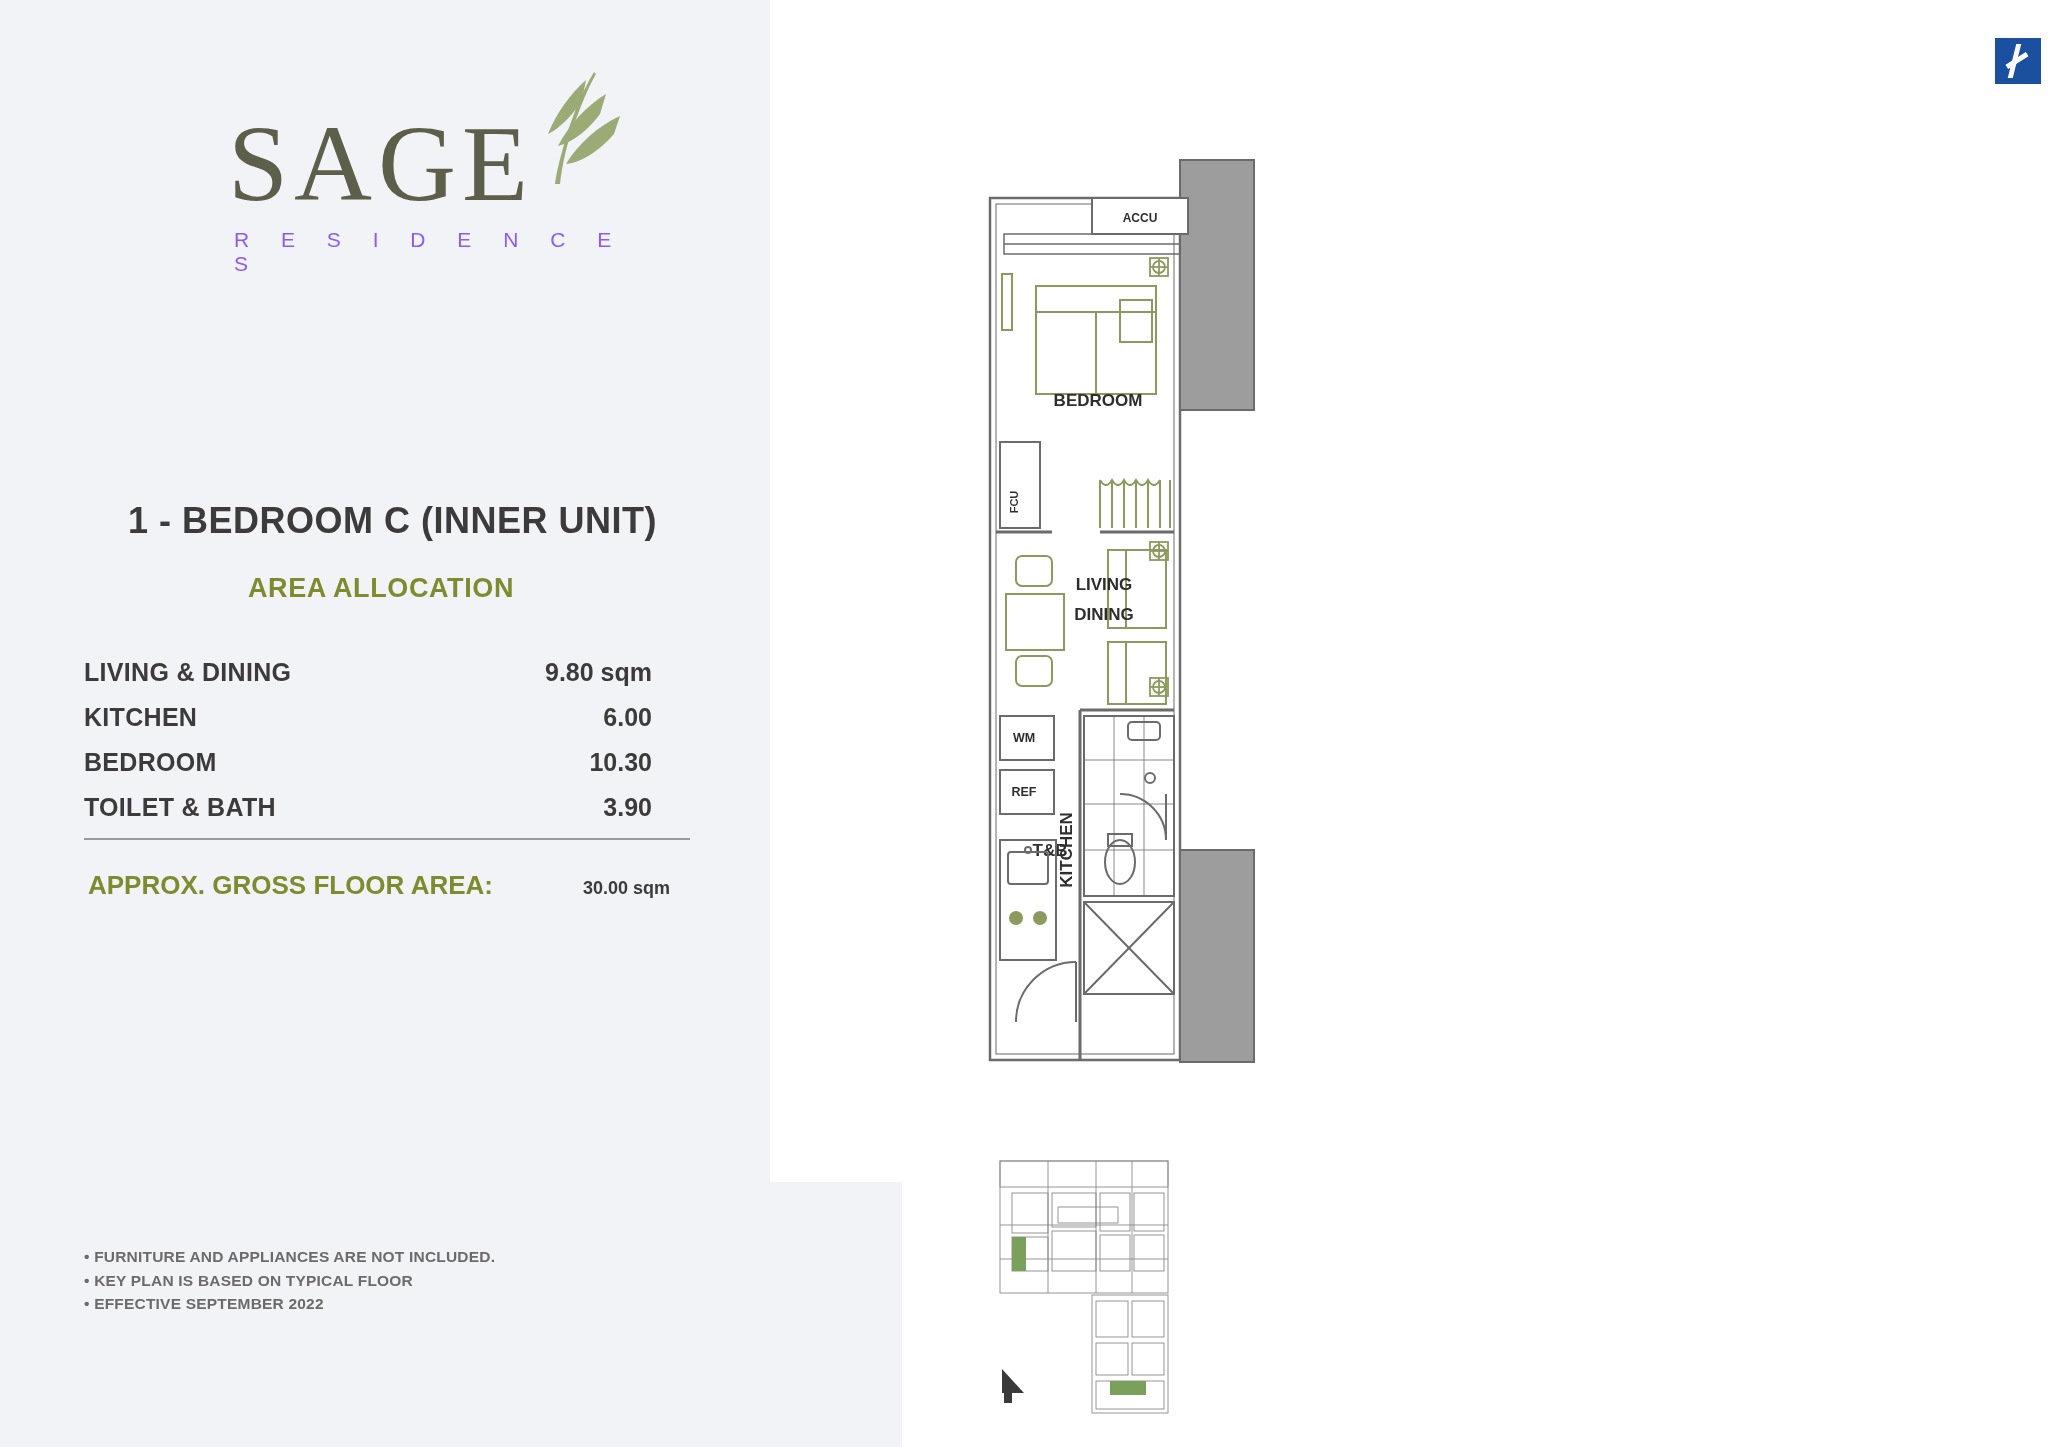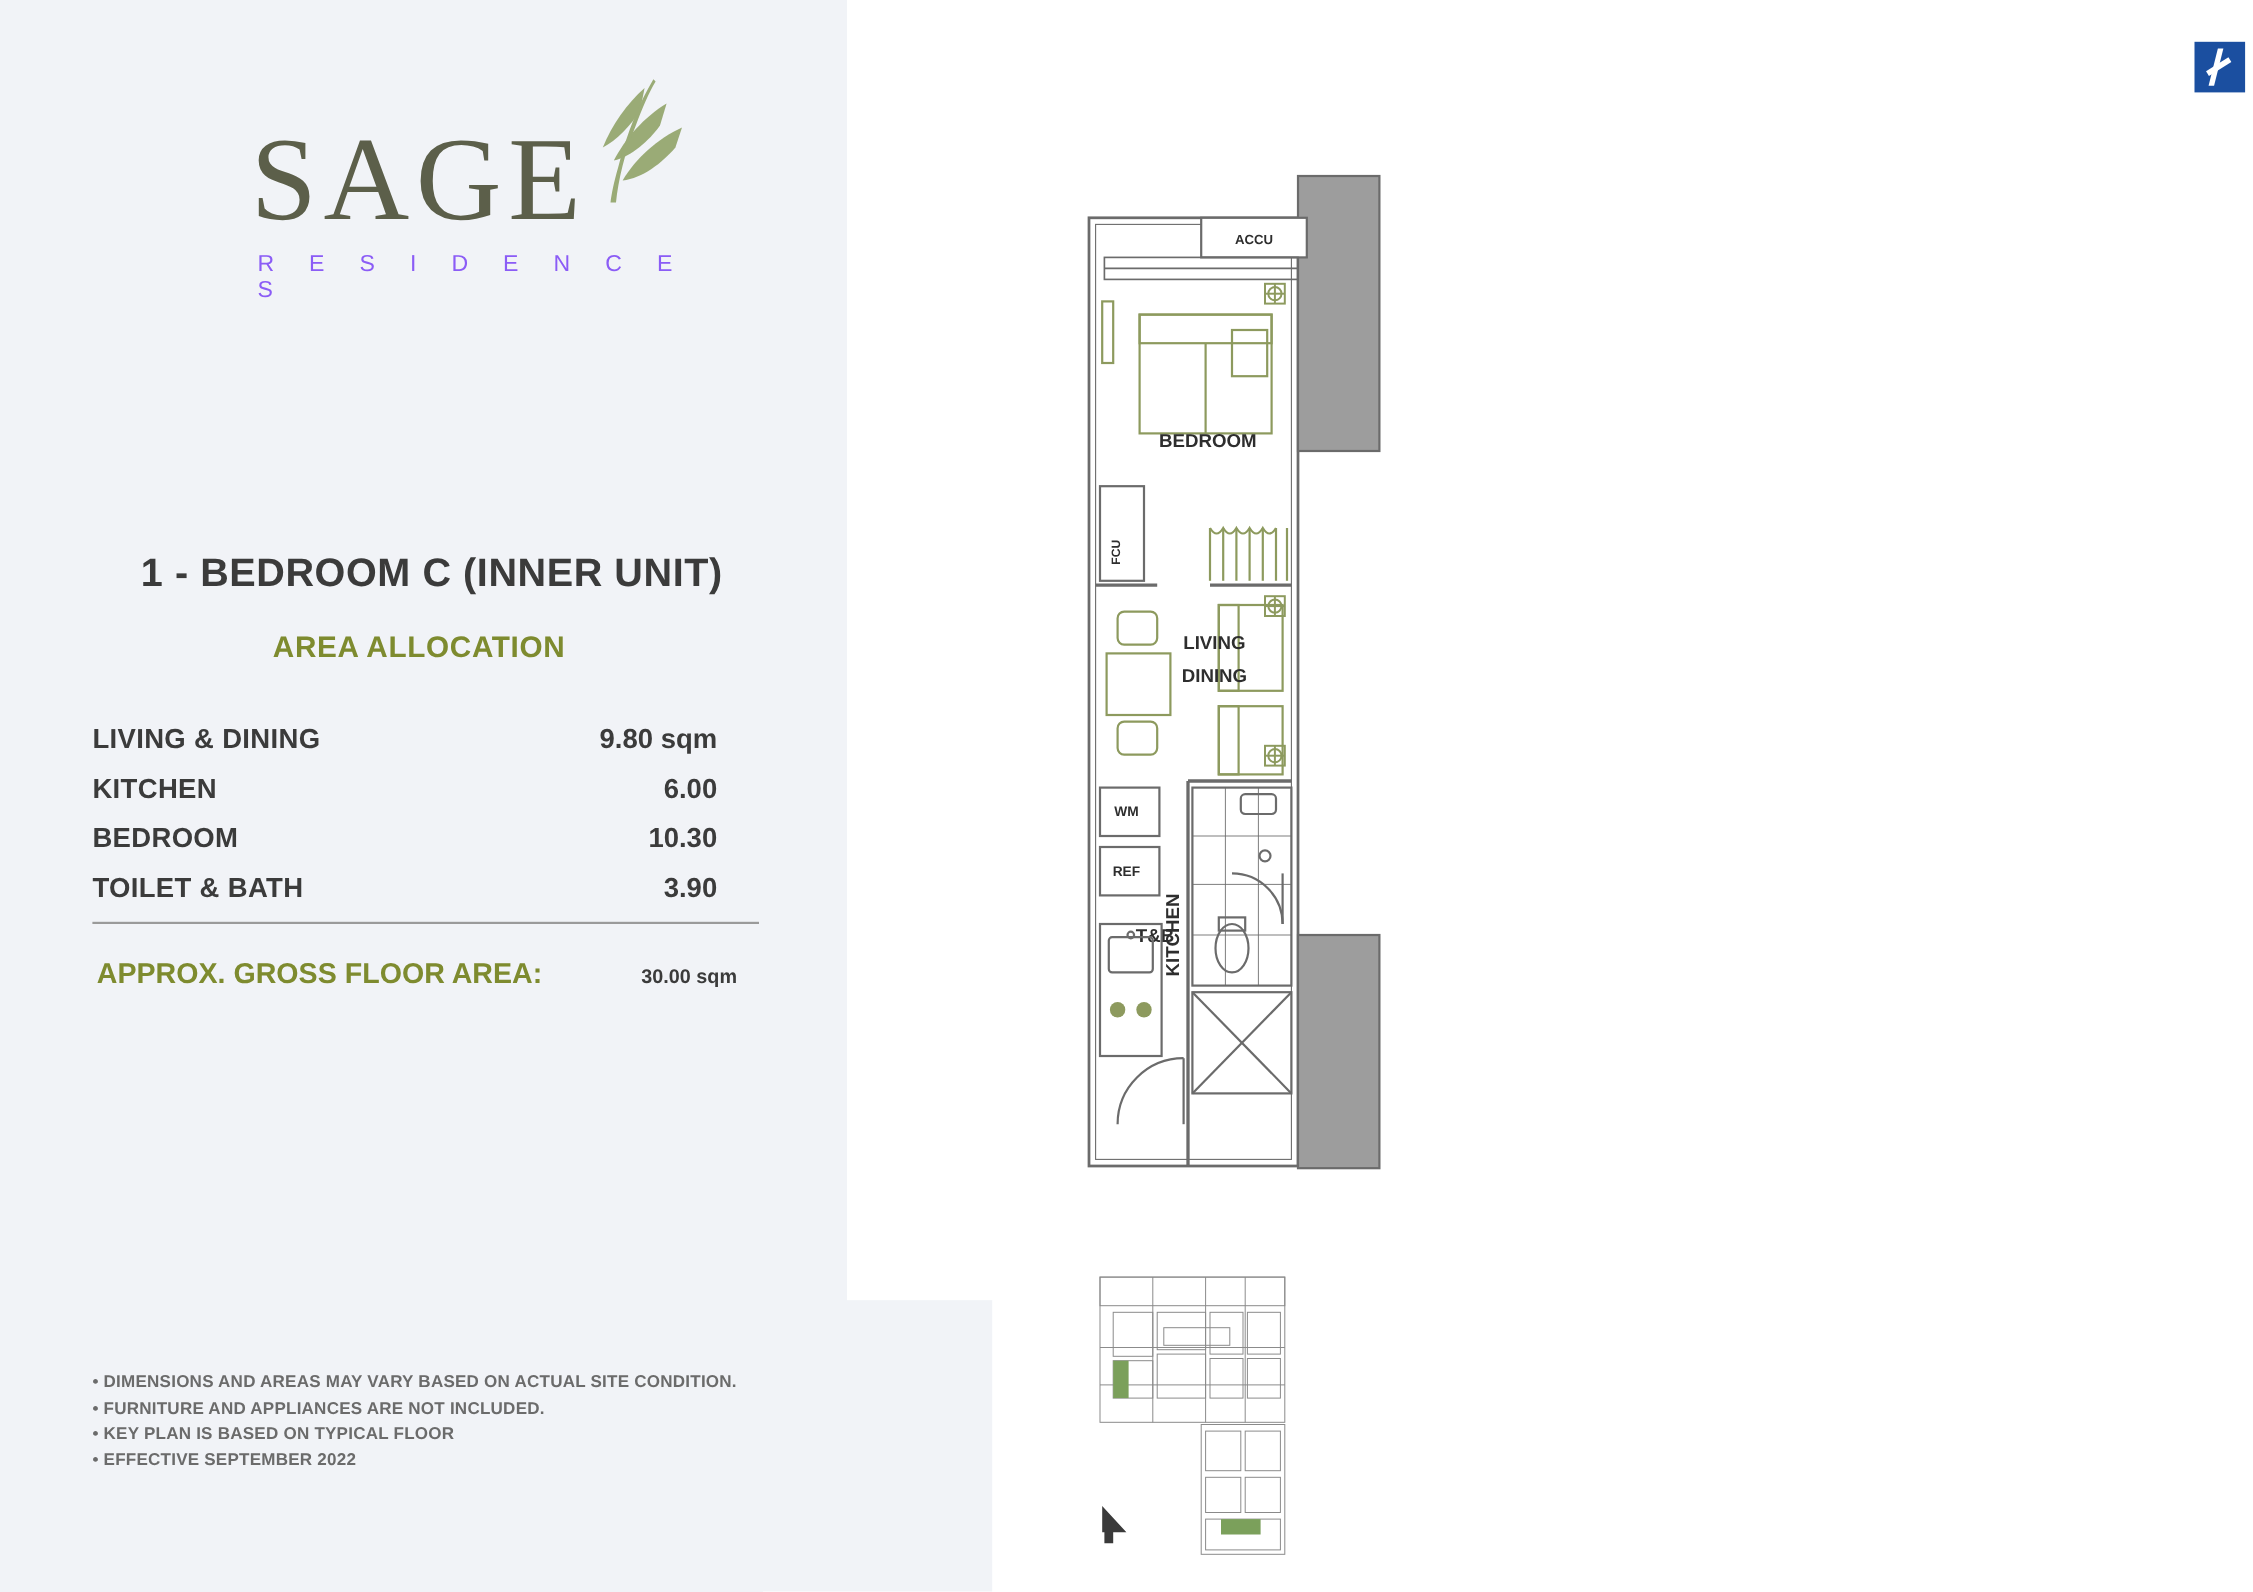--- a/index.html
+++ b/index.html
@@ -127,21 +127,20 @@
   </div>
 
   <div id="area-divider"></div>
 
   <div id="gross-row">
     <span id="gross-label">APPROX. GROSS FLOOR AREA:</span>
     <span id="gross-value">30.00 sqm</span>
   </div>
 
   <div id="notes">
-    <div>• DIMENSIONS AND AREAS MAY VARY BASED ON ACTUAL SITE CONDITION.</div>
     <div>• FURNITURE AND APPLIANCES ARE NOT INCLUDED.</div>
     <div>• KEY PLAN IS BASED ON TYPICAL FLOOR</div>
     <div>• EFFECTIVE SEPTEMBER 2022</div>
   </div>
 </div>
 
 <div id="right-panel">
 
   <div id="dmci-logo">
     <div id="dmci-mark"></div>

